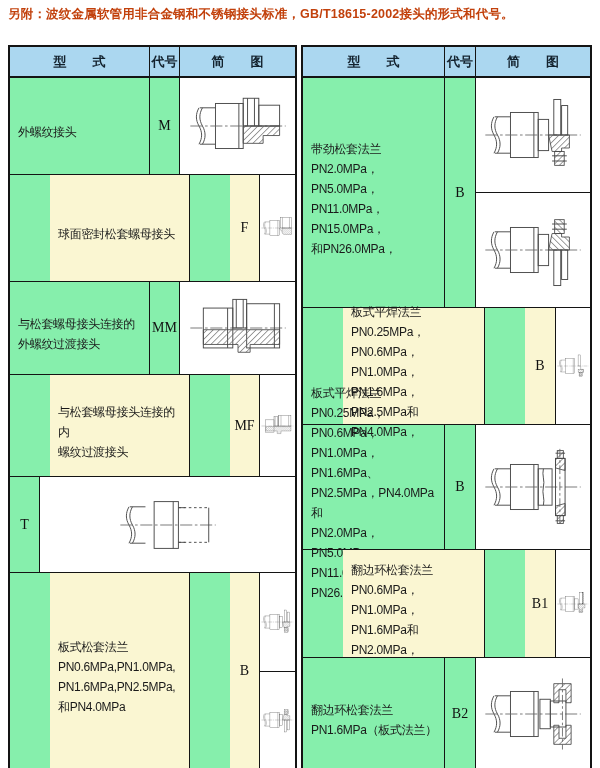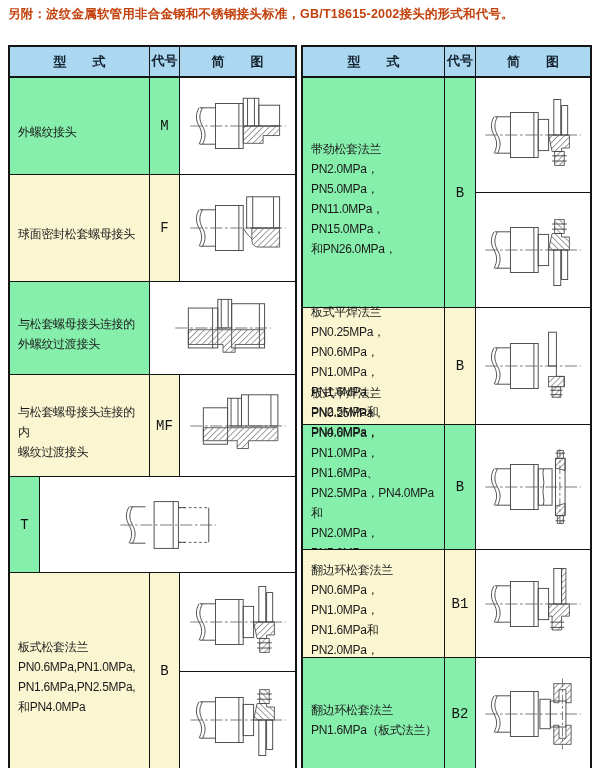--- a/index.html
+++ b/index.html
@@ -26,28 +26,28 @@
   .tbl-left{left:8px;width:289px;}
   .tbl-right{left:301px;width:291px;}
   .row{display:flex;flex-direction:row;border-bottom:1px solid var(--border);min-height:0;}
   .row:last-child{border-bottom:none;flex:1;}
   .row-header{border-bottom:2px solid var(--border);}
   .cell{border-right:1px solid var(--border);display:flex;align-items:center;min-width:0;min-height:0;}
   .cell:last-child{border-right:none;}
   .c-type{width:140px;padding:16px 3px 4px 8px;font-size:12px;line-height:20px;
           letter-spacing:-0.3px;white-space:pre-line;}
   .tbl-right .c-type{width:142px;}
-  .c-code{width:30px;justify-content:center;font-family:Liberation Mono, monospace;
+  .c-code{width:30px;justify-content:center;font-family:Liberation Serif, serif;
           font-size:14px;color:#111;}
   .tbl-right .c-code{width:31px;}
   .c-dia{flex:1;flex-direction:column;align-items:stretch;background:#fff;padding:0;text-align:center;}
   .hdr{background:var(--header-bg);justify-content:center;font-size:13px;font-weight:bold;
        color:#13222e;padding:0 2px;line-height:31px;white-space:pre;}
   .row-header .c-type,.row-header .c-code{letter-spacing:0;}
-  .hl{background:var(--highlight-bg);}
+  .hl{background:var(--highlight-bg);margin-left:40px;}
   .dia{flex:1;display:flex;align-items:center;justify-content:center;min-height:0;}
   .dia + .dia{border-top:1px solid var(--border);}
   .dia svg{width:104px;height:82px;max-height:96%;}
   .row-header{height:31px;flex:0 0 31px;}
 </style>
 </head>
 <body>
 
 <div class="page">
 
@@ -109,20 +109,21 @@
               <line x1="101" y1="9" x2="101" y2="45" stroke="#4a4a4a" stroke-width="1.1" fill="none"></line>
               <path d="M66 45 c6 10 10 12 10 12" stroke="#4a4a4a" stroke-width="1.1" fill="none"></path>
               <path d="M76 45 h32 v22 h-24 c-7 0 -8 -5 -8 -9 z" fill="url(#hp1)" stroke="#4a4a4a" stroke-width="1"></path>
             </svg>
           </div>
         </div>
     </div>
     <div class="row" style="flex:0 0 93px">
       <div class="cell c-type">与松套螺母接头连接的
 外螺纹过渡接头</div>
+      <div class="cell c-code">MM</div>
       <div class="cell c-dia">
           <div class="dia">
             <svg viewBox="0 0 120 90" xmlns="http://www.w3.org/2000/svg">
               <defs>
                 <pattern id="hp2" width="5" height="5" patternUnits="userSpaceOnUse" patternTransform="rotate(45)">
                   <line x1="0" y1="0" x2="0" y2="5" stroke="#6a6a6a" stroke-width="1.5"></line>
                 </pattern>
               </defs>
               <line x1="5" y1="45" x2="115" y2="45" stroke="#666" stroke-width="1" stroke-dasharray="14 3 3 3"></line>
               <rect x="20" y="22" width="34" height="46" stroke="#4a4a4a" stroke-width="1.1" fill="none"></rect>

